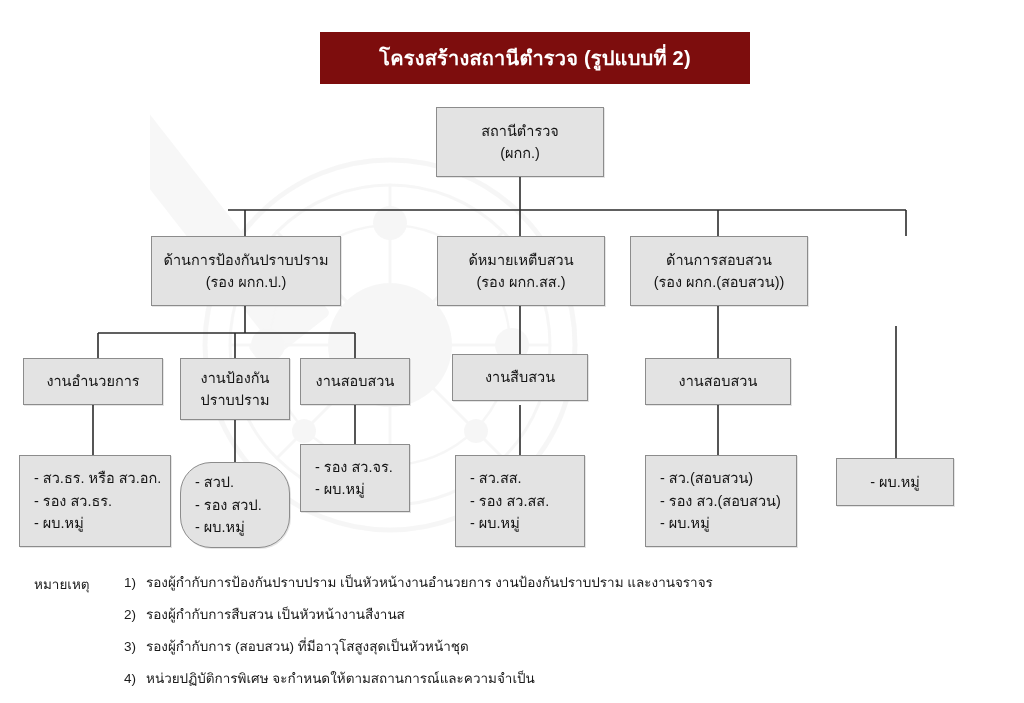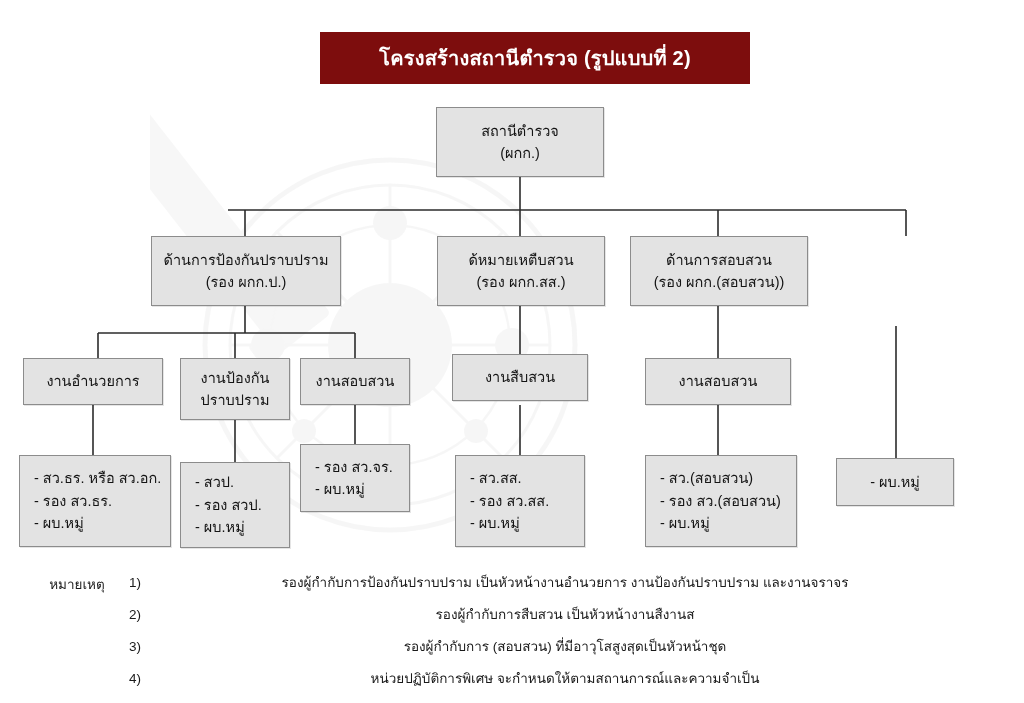--- a/index.html
+++ b/index.html
@@ -55,21 +55,21 @@
   .leaf{
     align-items:flex-start;justify-content:center;
     text-align:left;
     padding:8px 10px 8px 14px;
   }
   .leaf .ln{white-space:nowrap;}
 
   
   .notes{
     position:absolute;left:34px;top:572px;width:950px;z-index:3;
-    font-size:13.5px;line-height:1.62;color:#1a1a1a;text-align:center;
+    font-size:13.5px;line-height:1.62;color:#1a1a1a;
   }
   .notes-head{
     position:absolute;left:0;top:2px;width:86px;
     font-size:13.5px;
   }
   .notes-list{margin-left:90px;}
   .note-row{display:flex;margin-bottom:10px;}
   .note-num{width:22px;flex:0 0 22px;}
   .note-txt{flex:1 1 auto;}
 </style>
@@ -180,21 +180,21 @@
   <div class="node" style="left:645px;top:358px;width:146px;height:47px;font-family:Liberation Serif, serif;">
     <span class="ln">งานสอบสวน</span>
   </div>
 
   <div class="node leaf" style="left:19px;top:455px;width:152px;height:92px;">
     <span class="ln">- สว.ธร. หรือ สว.อก.</span>
     <span class="ln">- รอง สว.ธร.</span>
     <span class="ln">- ผบ.หมู่</span>
   </div>
 
-  <div class="node leaf" style="left:180px;top:462px;width:110px;height:86px;">
+  <div class="node leaf" style="left:180px;top:462px;width:110px;height:86px;border-radius:31px;">
     <span class="ln">- สวป.</span>
     <span class="ln">- รอง สวป.</span>
     <span class="ln">- ผบ.หมู่</span>
   </div>
 
   <div class="node leaf" style="left:300px;top:444px;width:110px;height:68px;">
     <span class="ln">- รอง สว.จร.</span>
     <span class="ln">- ผบ.หมู่</span>
   </div>
 

